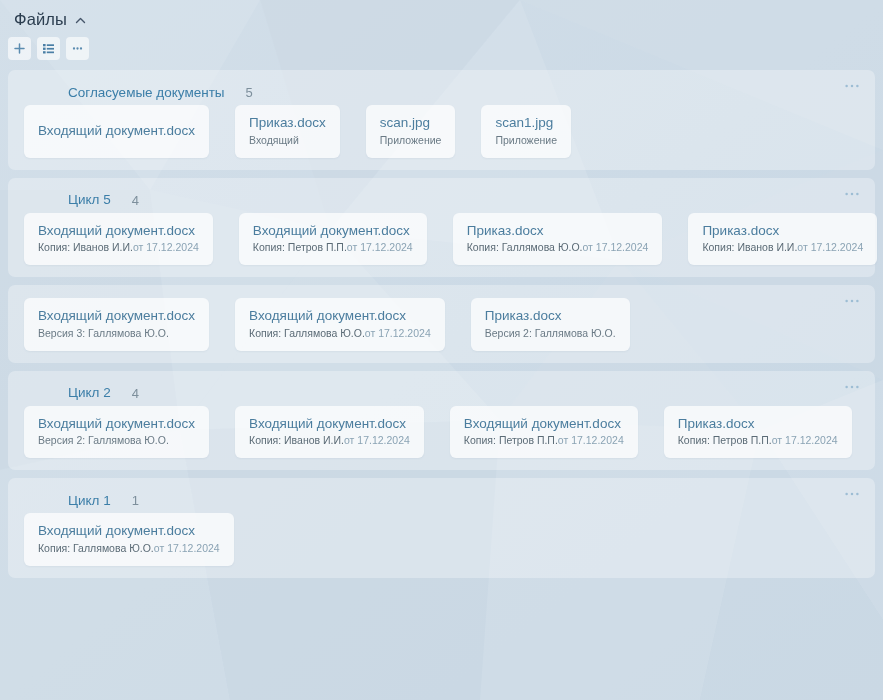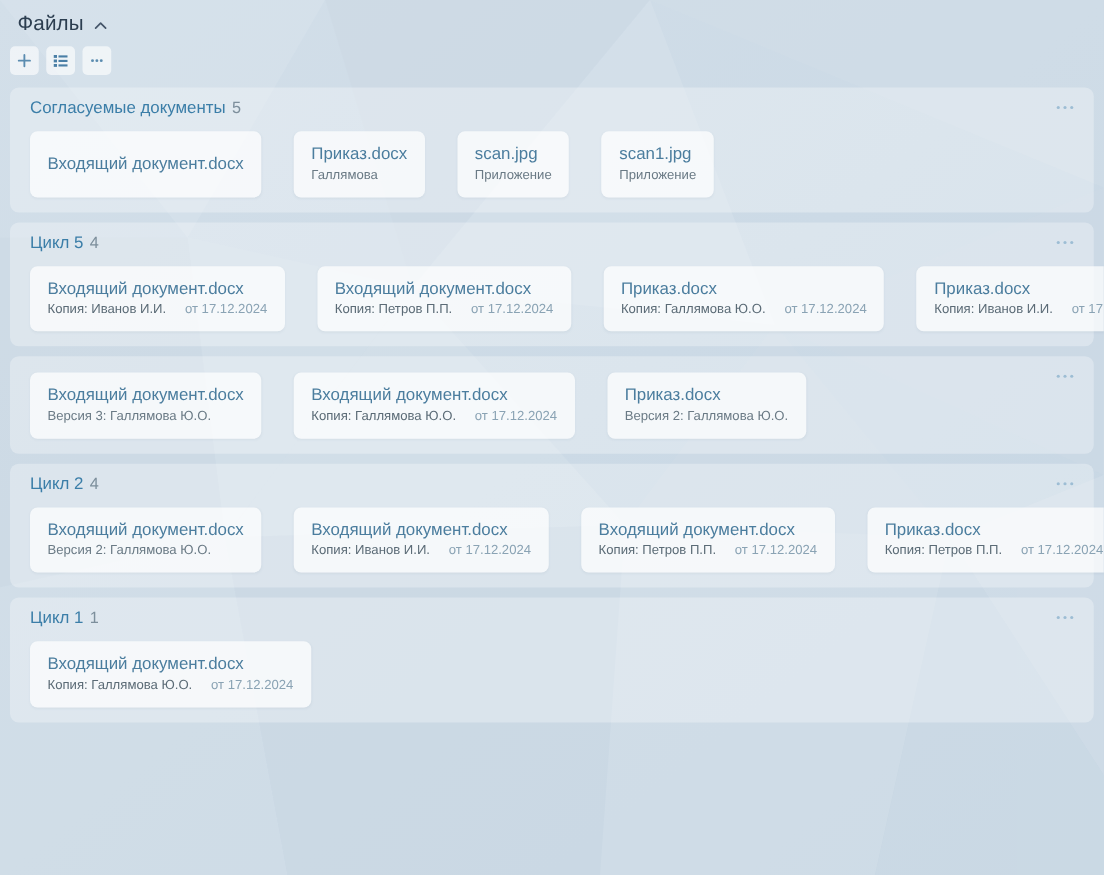--- a/index.html
+++ b/index.html
@@ -85,24 +85,25 @@
   .section {
     position: relative;
     margin: 0 8px 8px 8px;
     border-radius: 7px;
     background: rgba(255,255,255,0.30);
     padding: 9px 10px 12px 10px;
     box-sizing: border-box;
   }
   .section-head {
     display: flex;
-    align-items: flex-start;
-    gap: 5px;
+    align-items: flex-end;
+    gap: 21px;
     padding: 0 0 2px 6px;
     height: 20px;
+    margin-left: 44px;
   }
   .section-title {
     font-size: 13.5px;
     color: #3b7ea8;
     line-height: 1;
   }
   .section-count {
     font-size: 13px;
     color: #7d8f9c;
     line-height: 1;
@@ -151,21 +152,21 @@
   }
   .file-meta {
     font-size: 10.5px;
     color: #5b6b76;
     line-height: 1.3;
     margin-top: 2px;
     white-space: nowrap;
   }
   .file-meta .meta-date {
     color: #8aa3b4;
-    margin-left: 15px;
+    margin-left: 0;
   }
   .file-meta.kind {
     color: #6a7a85;
   }
 </style>
 </head>
 <body>
 
 <svg id="bg-polygons" viewBox="0 0 883 700" preserveAspectRatio="none">
   <defs>
@@ -254,21 +255,21 @@
     </div>
     <div class="cards">
   <div class="file-card">
     <span class="file-name">Входящий документ.docx</span>
 
   </div>
 
 
   <div class="file-card tall">
     <span class="file-name">Приказ.docx</span>
-    <span class="file-meta kind">Галлямова</span>
+    <span class="file-meta kind">Входящий</span>
   </div>
 
   <div class="file-card tall">
     <span class="file-name">scan.jpg</span>
     <span class="file-meta kind">Приложение</span>
   </div>
 
   <div class="file-card tall">
     <span class="file-name">scan1.jpg</span>
     <span class="file-meta kind">Приложение</span>

